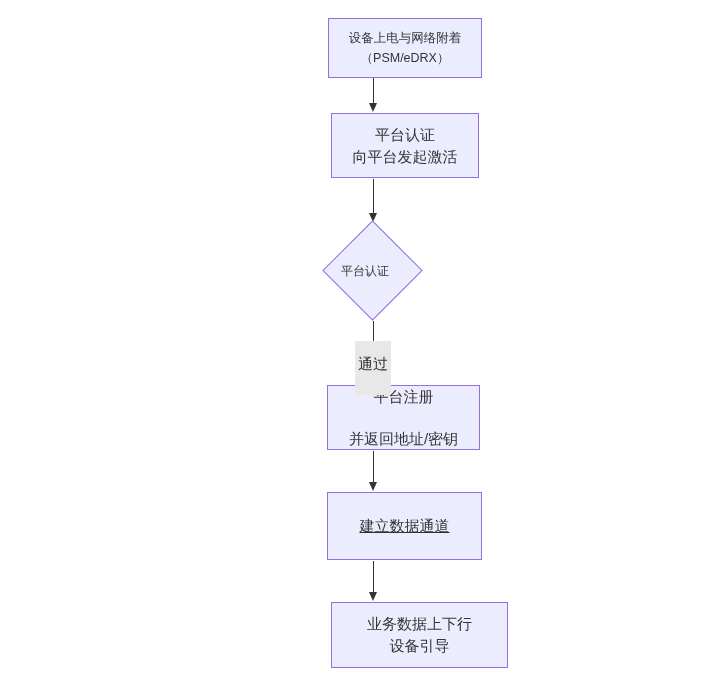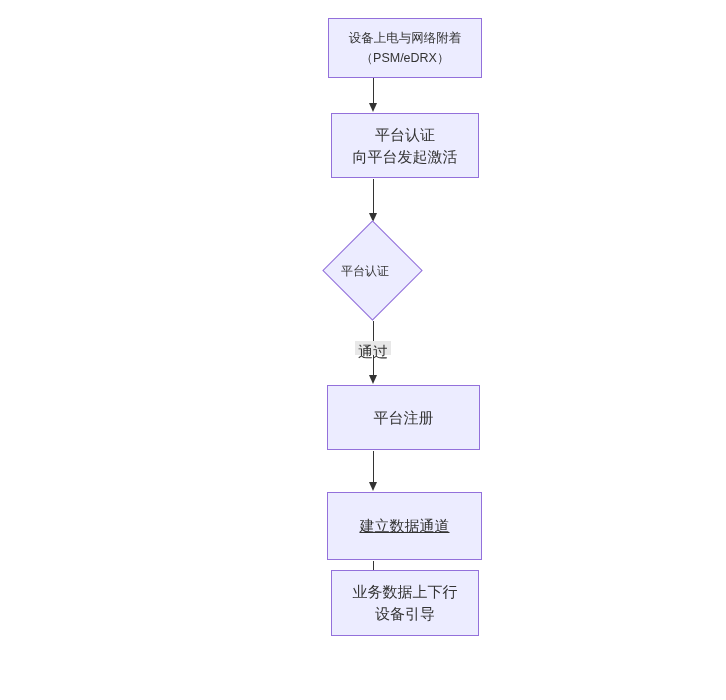--- a/index.html
+++ b/index.html
@@ -27,21 +27,21 @@
     justify-content: center;
     text-align: center;
     font-size: 15px;
     line-height: 1.45;
     margin-left: 32px;
   }
   #node-a { left: 296px; top: 18px;  width: 154px; height: 60px; font-size: 12.5px; line-height: 1.6; }
   #node-b { left: 299px; top: 113px; width: 148px; height: 65px; }
   #node-d { left: 295px; top: 385px; width: 153px; height: 65px; gap: 20px; }
   #node-e { left: 295px; top: 492px; width: 155px; height: 68px; text-decoration: underline; }
-  #node-f { left: 299px; top: 570px; width: 148px; height: 66px; }
+  #node-f { left: 299px; top: 602px; width: 177px; height: 66px; }
 
   .diamond-shape {
     position: absolute;
     left: 337px;
     top: 235px;
     width: 71px;
     height: 71px;
     background: #ECECFF;
     border: 1px solid #9370DB;
     box-sizing: border-box;
@@ -82,23 +82,23 @@
   #edge-3 { top: 321px; height: 63px; }
   #edge-4 { top: 451px; height: 40px; }
   #edge-5 { top: 561px; height: 40px; }
 
   .edge-label {
     position: absolute;
     left: 373px;
     top: 341px;
     transform: translateX(-50%);
     background: #e8e8e8;
-    padding: 0 3px;
+    padding: 12px 3px;
     font-size: 15px;
-    height: 14px;
+    height: 30px;
     line-height: 21px;
     z-index: 2;
     white-space: nowrap;
   }
 </style>
 </head>
 <body>
 
 <div class="canvas">
 
@@ -126,20 +126,21 @@
   <div class="diamond-label">平台认证</div>
 
   <div class="edge" id="edge-3">
     <div class="line"></div>
     <div class="head"></div>
   </div>
   <div class="edge-label">通过</div>
 
   <div class="node" id="node-d">
     <span>平台注册</span>
+    <span>并返回地址/密钥</span>
   </div>
 
   <div class="edge" id="edge-4">
     <div class="line"></div>
     <div class="head"></div>
   </div>
 
   <div class="node" id="node-e">
     <span>建立数据通道</span>
   </div>

